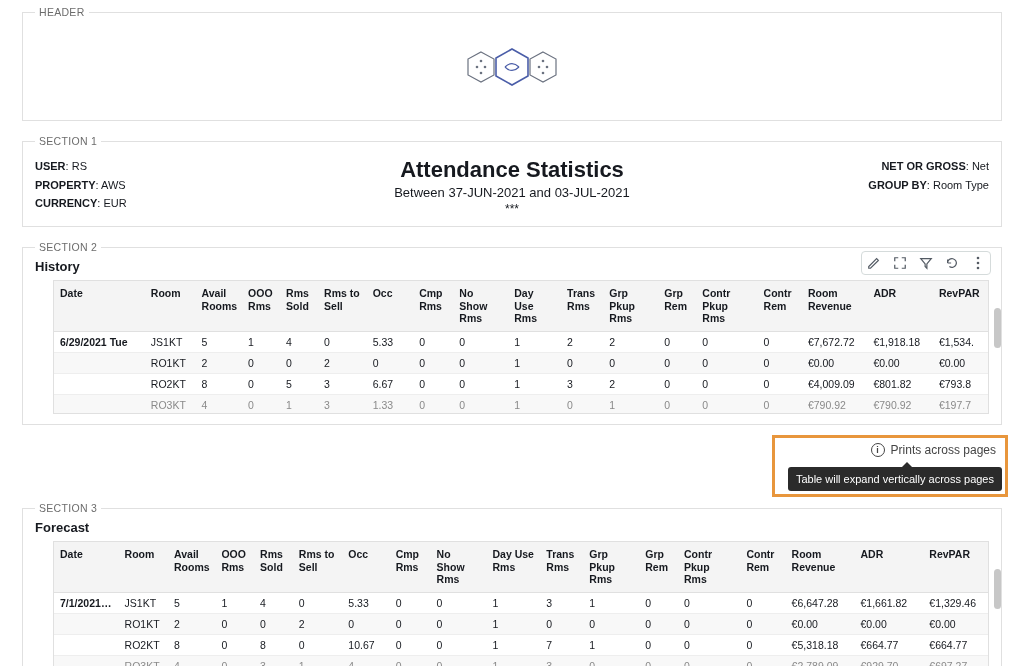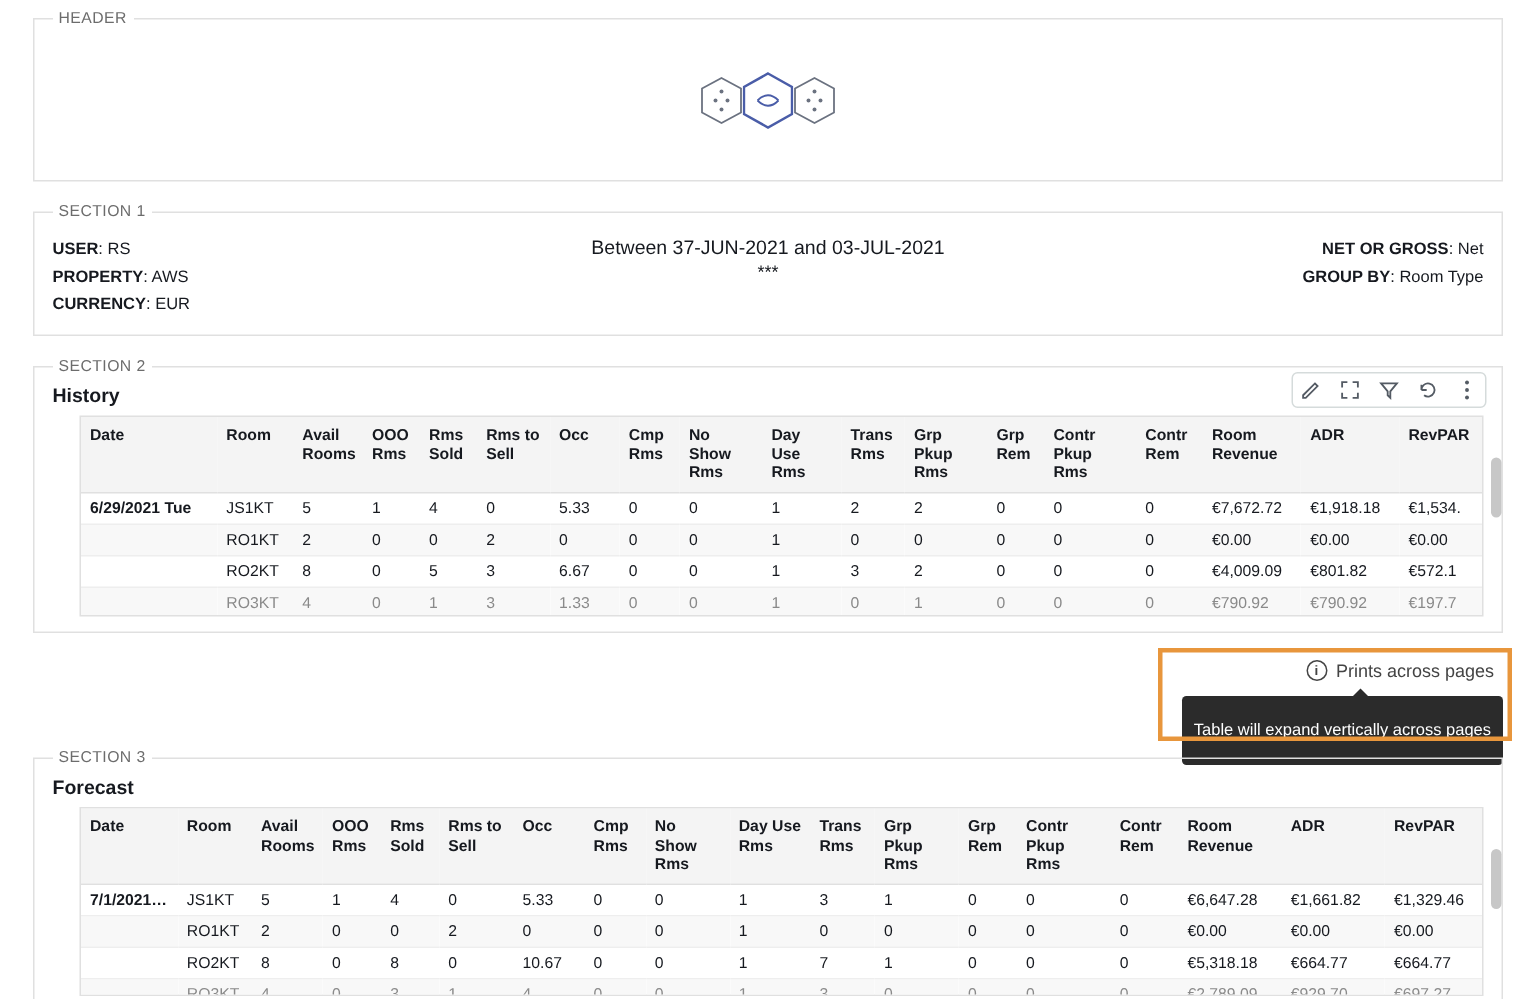--- a/index.html
+++ b/index.html
@@ -152,21 +152,21 @@
     color:#444;
   }
   .info-icon { width:14px;height:14px;display:inline-flex;align-items:center;justify-content:center;border:1.5px solid #444;border-radius:50%;font-size:9px;font-weight:700;line-height:1;}
   .tooltip {
     position:absolute;
     right:0;
     top:28px;
     background:var(--tooltip-bg);
     color:#fff;
     font-size:11px;
-    padding:17px 8px;
+    padding:6px 8px;
     border-radius:3px;
     white-space:nowrap;
   }
   .tooltip::before{
     content:"";
     position:absolute;
     top:-5px; right:90px;
     border-left:5px solid transparent;
     border-right:5px solid transparent;
     border-bottom:5px solid var(--tooltip-bg);
@@ -211,20 +211,21 @@
 
 <fieldset class="box">
   <legend>SECTION 1</legend>
   <div class="section1-grid">
     <div class="s1-left">
       <div class="kv"><span class="label">USER</span>: <span>RS</span></div>
       <div class="kv"><span class="label">PROPERTY</span>: <span>AWS</span></div>
       <div class="kv"><span class="label">CURRENCY</span>: <span>EUR</span></div>
     </div>
     <div class="s1-center">
+      <div class="title">Attendance Statistics</div>
       <div class="subtitle">Between 37-JUN-2021 and 03-JUL-2021</div>
       <div>***</div>
     </div>
     <div class="s1-right">
       <div class="kv"><span class="label">NET OR GROSS</span>: <span>Net</span></div>
       <div class="kv"><span class="label">GROUP BY</span>: <span>Room Type</span></div>
     </div>
   </div>
 </fieldset>
 
@@ -360,21 +361,21 @@
               <td>0</td>
               <td>0</td>
               <td>1</td>
               <td>3</td>
               <td>2</td>
               <td>0</td>
               <td>0</td>
               <td>0</td>
               <td>€4,009.09</td>
               <td>€801.82</td>
-              <td>€572.1</td>
+              <td>€793.8</td>
             </tr>
             <tr class="alt faded">
               <td></td>
               <td class="room">RO3KT</td>
               <td>4</td>
               <td>0</td>
               <td>1</td>
               <td>3</td>
               <td>1.33</td>
               <td>0</td>

